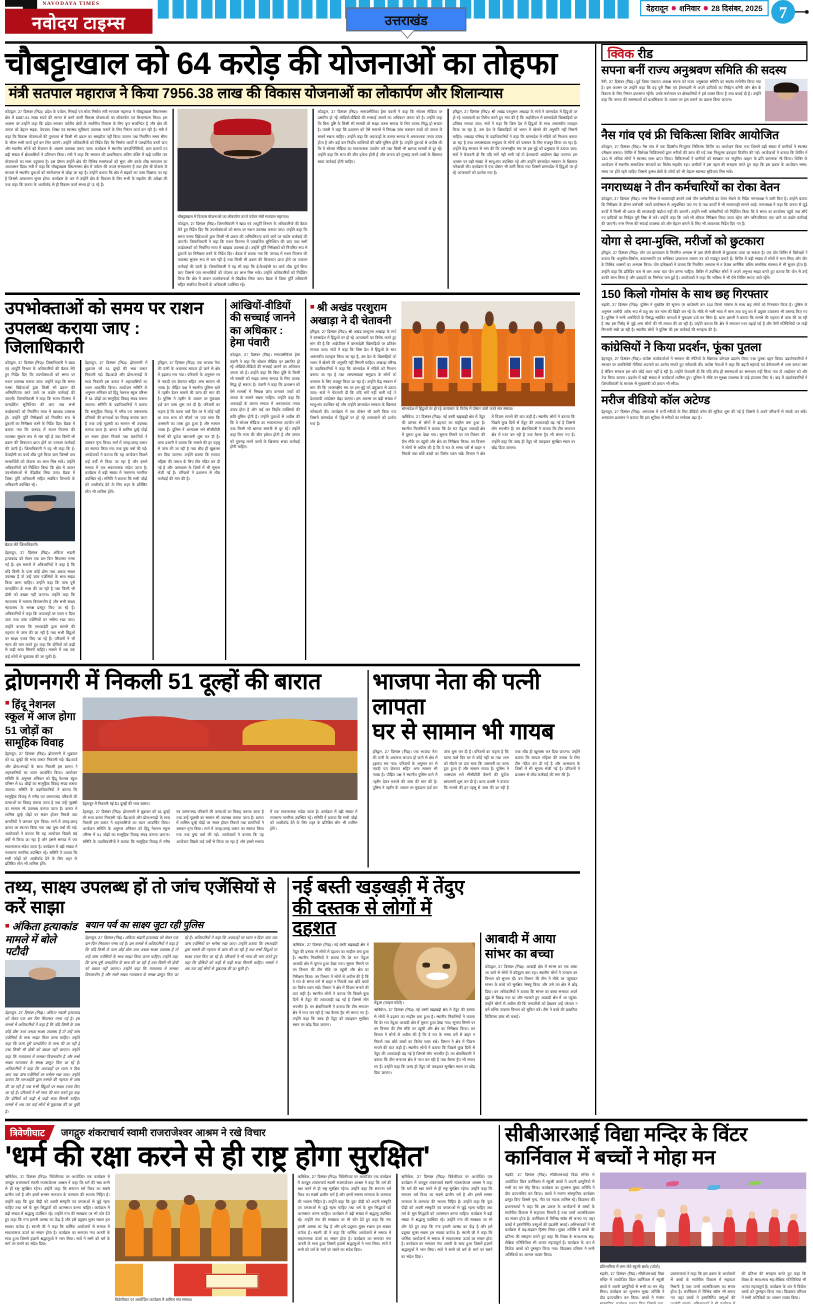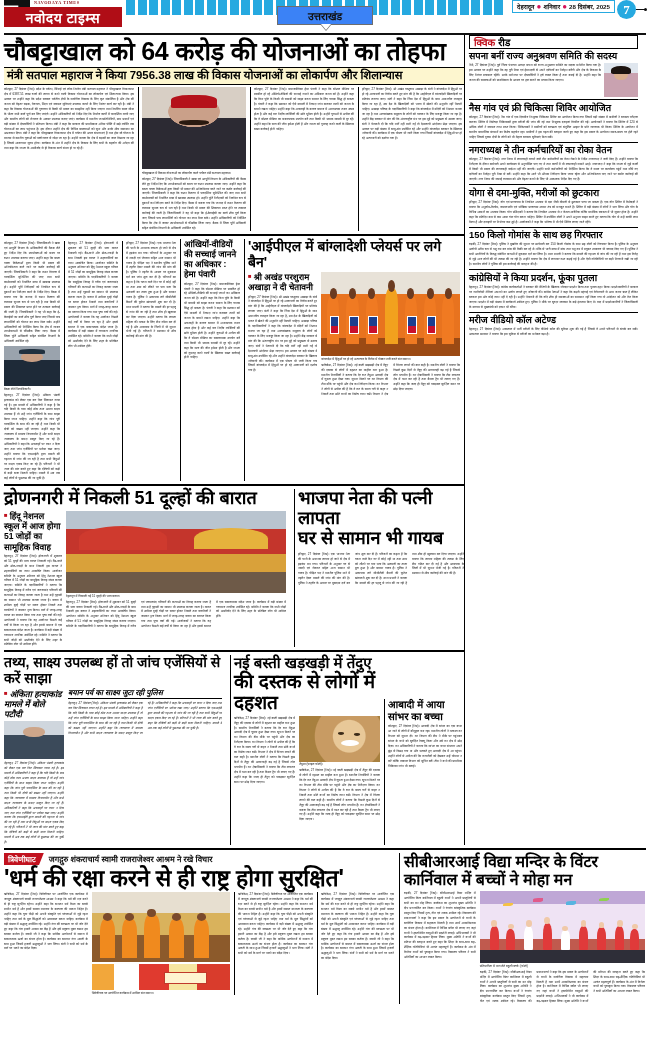--- a/index.html
+++ b/index.html
@@ -53,21 +53,21 @@
     width: 19px; height: 19px; border-radius: 50%; background: #26a9e0; color: #fff;
     font-size: 13px; font-weight: bold; display: flex; align-items: center; justify-content: center;
     font-family: "Liberation Serif", serif;
   }
   .pageno-tail { width: 10px; height: 1px; background: #111; }
   .pageno-tail::after { content:""; display:block; width:3px; height:3px; border-radius:50%; background:#111; margin-left:8px; margin-top:-1px; }
 
   .rule-dark { height: 2px; background: #111; margin: 1px 4px 0 4px; }
 
   
-  .body-grid { display: flex; padding: 0 4px; gap: 0; }
+  .body-grid { display: flex; padding: 0 4px; gap: 12px; }
   .col-main { width: 460px; }
   .col-side { width: 174px; border-left: 1px solid #000; padding-left: 4px; }
 
   
   .hl-1 {
     font-size: 25px; font-weight: bold; line-height: 1.06; color: #000;
     letter-spacing: -.2px; margin: 3px 0 2px 0;
   }
   .hl-2 { font-size: 18px; font-weight: bold; line-height: 1.1; color: #000; }
   .hl-3 { font-size: 14px; font-weight: bold; line-height: 1.12; color: #000; }
@@ -229,20 +229,21 @@
             <div class="bodytext">हरिद्वार, 27 दिसंबर (निप्र)। श्री अखंड परशुराम अखाड़ा के संतों ने बांग्लादेश में हिंदुओं पर हो रहे अत्याचारों का विरोध करते हुए मांग की है कि आईपीएल में बांग्लादेशी खिलाड़ियों पर प्रतिबंध लगाया जाए। संतों ने कहा कि जिस देश में हिंदुओं के साथ अमानवीय व्यवहार किया जा रहा है, उस देश के खिलाड़ियों को भारत में खेलने की अनुमति नहीं मिलनी चाहिए। अखाड़ा परिषद के पदाधिकारियों ने कहा कि बांग्लादेश में मंदिरों को निशाना बनाया जा रहा है तथा अल्पसंख्यक समुदाय के लोगों को पलायन के लिए मजबूर किया जा रहा है। उन्होंने केंद्र सरकार से मांग की कि अंतरराष्ट्रीय मंच पर इस मुद्दे को प्रमुखता से उठाया जाए। संतों ने चेतावनी दी कि यदि मांगें नहीं मानी गईं तो देशव्यापी आंदोलन छेड़ा जाएगा। इस अवसर पर बड़ी संख्या में साधु-संत उपस्थित रहे और उन्होंने बांग्लादेश सरकार के खिलाफ नारेबाजी की। कार्यक्रम में एक पोस्टर भी जारी किया गया जिसमें बांग्लादेश में हिंदुओं पर हो रहे अत्याचारों को दर्शाया गया है।</div>
           </div>
         </div>
       </div>
 
       <div class="hr-thin2"></div>
 
       <div style="display:flex; gap:4px;">
 
         <div style="width:172px;">
+          <div class="hl-3">उपभोक्ताओं को समय पर राशन उपलब्ध कराया जाए : जिलाधिकारी</div>
           <div style="display:flex; gap:4px; margin-top:2px;">
             <div style="width:56px;">
               <div class="bodytext">कोटद्वार, 27 दिसंबर (निप्र)। जिलाधिकारी ने खाद्य एवं आपूर्ति विभाग के अधिकारियों की बैठक लेते हुए निर्देश दिए कि उपभोक्ताओं को समय पर राशन उपलब्ध कराया जाए। उन्होंने कहा कि सस्ता गल्ला विक्रेताओं द्वारा किसी भी प्रकार की अनियमितता बरते जाने पर कठोर कार्रवाई की जाएगी। जिलाधिकारी ने कहा कि राशन वितरण में पारदर्शिता सुनिश्चित की जाए तथा सभी कार्डधारकों को निर्धारित मात्रा में खाद्यान्न उपलब्ध हो। उन्होंने पूर्ति निरीक्षकों को नियमित रूप से दुकानों का निरीक्षण करने के निर्देश दिए। बैठक में बताया गया कि जनपद में राशन वितरण की व्यवस्था सुचारु रूप से चल रही है तथा किसी भी प्रकार की शिकायत प्राप्त होने पर तत्काल कार्रवाई की जाती है। जिलाधिकारी ने यह भी कहा कि ई-केवाईसी का कार्य शीघ्र पूर्ण किया जाए जिससे पात्र लाभार्थियों को योजना का लाभ मिल सके। उन्होंने अधिकारियों को निर्देशित किया कि क्षेत्र में जाकर उपभोक्ताओं से फीडबैक लिया जाए। बैठक में जिला पूर्ति अधिकारी सहित संबंधित विभागों के अधिकारी उपस्थित रहे।</div>
               <div class="photo ph-officer" style="height:40px; margin-top:2px;"></div>
               <div class="cap">बैठक लेते जिलाधिकारी।</div>
               <div class="bodytext" style="margin-top:2px;">देहरादून, 27 दिसंबर (निप्र)। अंकिता भंडारी हत्याकांड को लेकर एक बार फिर सियासत गरमा गई है। इस मामले में अधिकारियों ने कहा है कि यदि किसी के पास कोई ठोस तथ्य अथवा साक्ष्य उपलब्ध हैं तो उन्हें जांच एजेंसियों के साथ साझा किया जाना चाहिए। उन्होंने कहा कि जांच पूरी पारदर्शिता के साथ की जा रही है तथा किसी भी दोषी को बख्शा नहीं जाएगा। उन्होंने कहा कि न्यायालय में मामला विचाराधीन है और सभी साक्ष्य न्यायालय के समक्ष प्रस्तुत किए जा रहे हैं। अधिकारियों ने कहा कि अफवाहों पर ध्यान न दिया जाए तथा जांच एजेंसियों पर भरोसा रखा जाए। उन्होंने बताया कि एसआईटी द्वारा मामले की गहनता से जांच की जा रही है तथा सभी बिंदुओं पर साक्ष्य एकत्र किए जा रहे हैं। परिजनों ने भी न्याय की मांग करते हुए कहा कि दोषियों को कड़ी से कड़ी सजा मिलनी चाहिए। मामले में अब तक कई लोगों से पूछताछ की जा चुकी है।</div>
             </div>
             <div class="vr" style="width:54px; padding-left:3px;">
               <div class="bodytext">देहरादून, 27 दिसंबर (निप्र)। द्रोणनगरी में शुक्रवार को 51 दूल्हों की भव्य बारात निकाली गई। बैंड-बाजे और ढोल-नगाड़ों के साथ निकली इस बारात ने शहरवासियों का ध्यान आकर्षित किया। आयोजन समिति के अनुसार शनिवार को हिंदू नेशनल स्कूल परिसर में 51 जोड़ों का सामूहिक विवाह संपन्न कराया जाएगा। समिति के पदाधिकारियों ने बताया कि सामूहिक विवाह में गरीब एवं जरूरतमंद परिवारों की कन्याओं का विवाह कराया जाता है तथा उन्हें गृहस्थी का सामान भी उपलब्ध कराया जाता है। बारात में शामिल दूल्हे घोड़ों पर सवार होकर निकले तथा बारातियों ने जमकर नृत्य किया। मार्ग में जगह-जगह बारात का स्वागत किया गया तथा पुष्प वर्षा की गई। आयोजकों ने बताया कि यह आयोजन पिछले कई वर्षों से किया जा रहा है और इससे समाज में एक सकारात्मक संदेश जाता है। कार्यक्रम में बड़ी संख्या में गणमान्य नागरिक उपस्थित रहे। समिति ने बताया कि सभी जोड़ों को आशीर्वाद देने के लिए शहर के प्रतिष्ठित लोग भी शामिल होंगे।</div>
             </div>
@@ -251,21 +252,20 @@
             </div>
           </div>
         </div>
 
         <div class="vr" style="width:60px; padding-left:3px;">
           <div class="hl-5">आंखियों-वीडियों की सच्चाई जानने का अधिकार : हेमा पंवारी</div>
           <div class="bodytext" style="margin-top:2px;">कोटद्वार, 27 दिसंबर (निप्र)। समाजसेविका हेमा पंवारी ने कहा कि सोशल मीडिया पर प्रसारित हो रहे ऑडियो-वीडियो की सच्चाई जानने का अधिकार जनता को है। उन्होंने कहा कि बिना पुष्टि के किसी भी सामग्री को साझा करना समाज के लिए घातक सिद्ध हो सकता है। पंवारी ने कहा कि प्रशासन को ऐसे मामलों में निष्पक्ष जांच कराकर तथ्यों को जनता के सामने रखना चाहिए। उन्होंने कहा कि अफवाहों के कारण समाज में अनावश्यक तनाव उत्पन्न होता है और कई बार निर्दोष व्यक्तियों की छवि धूमिल होती है। उन्होंने युवाओं से अपील की कि वे सोशल मीडिया का सकारात्मक उपयोग करें तथा किसी भी भ्रामक सामग्री से दूर रहें। उन्होंने कहा कि सत्य की जीत हमेशा होती है और जनता को गुमराह करने वालों के खिलाफ सख्त कार्रवाई होनी चाहिए।</div>
         </div>
 
         <div class="vr" style="width:216px; padding-left:3px;">
-          <div class="hl-3">'आईपीएल में बांग्लादेशी प्लेयर्स पर लगे बैन'</div>
           <div style="display:flex; gap:4px; margin-top:2px;">
             <div style="width:70px;">
               <div class="hl-5 bullet-red">श्री अखंड परशुराम अखाड़ा ने दी चेतावनी</div>
               <div class="bodytext" style="margin-top:2px;">हरिद्वार, 27 दिसंबर (निप्र)। श्री अखंड परशुराम अखाड़ा के संतों ने बांग्लादेश में हिंदुओं पर हो रहे अत्याचारों का विरोध करते हुए मांग की है कि आईपीएल में बांग्लादेशी खिलाड़ियों पर प्रतिबंध लगाया जाए। संतों ने कहा कि जिस देश में हिंदुओं के साथ अमानवीय व्यवहार किया जा रहा है, उस देश के खिलाड़ियों को भारत में खेलने की अनुमति नहीं मिलनी चाहिए। अखाड़ा परिषद के पदाधिकारियों ने कहा कि बांग्लादेश में मंदिरों को निशाना बनाया जा रहा है तथा अल्पसंख्यक समुदाय के लोगों को पलायन के लिए मजबूर किया जा रहा है। उन्होंने केंद्र सरकार से मांग की कि अंतरराष्ट्रीय मंच पर इस मुद्दे को प्रमुखता से उठाया जाए। संतों ने चेतावनी दी कि यदि मांगें नहीं मानी गईं तो देशव्यापी आंदोलन छेड़ा जाएगा। इस अवसर पर बड़ी संख्या में साधु-संत उपस्थित रहे और उन्होंने बांग्लादेश सरकार के खिलाफ नारेबाजी की। कार्यक्रम में एक पोस्टर भी जारी किया गया जिसमें बांग्लादेश में हिंदुओं पर हो रहे अत्याचारों को दर्शाया गया है।</div>
             </div>
             <div style="width:140px;">
               <div class="photo ph-saffron" style="height:84px;">
                 <div class="fig" style="left:4%"></div>
                   <div class="poster" style="left:6%"></div>
                 <div class="fig" style="left:18%"></div>
@@ -326,21 +326,21 @@
             </div>
             <div style="width:154px;">
               <div class="hl-4" style="font-size:7.5px; border-bottom:1px solid #000; padding-bottom:1px;">बयान पर्व का साक्ष्य जुटा रही पुलिस</div>
               <div class="bodytext cols2" style="margin-top:2px;">देहरादून, 27 दिसंबर (निप्र)। अंकिता भंडारी हत्याकांड को लेकर एक बार फिर सियासत गरमा गई है। इस मामले में अधिकारियों ने कहा है कि यदि किसी के पास कोई ठोस तथ्य अथवा साक्ष्य उपलब्ध हैं तो उन्हें जांच एजेंसियों के साथ साझा किया जाना चाहिए। उन्होंने कहा कि जांच पूरी पारदर्शिता के साथ की जा रही है तथा किसी भी दोषी को बख्शा नहीं जाएगा। उन्होंने कहा कि न्यायालय में मामला विचाराधीन है और सभी साक्ष्य न्यायालय के समक्ष प्रस्तुत किए जा रहे हैं। अधिकारियों ने कहा कि अफवाहों पर ध्यान न दिया जाए तथा जांच एजेंसियों पर भरोसा रखा जाए। उन्होंने बताया कि एसआईटी द्वारा मामले की गहनता से जांच की जा रही है तथा सभी बिंदुओं पर साक्ष्य एकत्र किए जा रहे हैं। परिजनों ने भी न्याय की मांग करते हुए कहा कि दोषियों को कड़ी से कड़ी सजा मिलनी चाहिए। मामले में अब तक कई लोगों से पूछताछ की जा चुकी है।</div>
             </div>
           </div>
         </div>
 
         <div class="vr" style="width:150px; padding-left:3px;">
           <div class="hl-2" style="font-size:15px;">नई बस्ती खड़खड़ी में तेंदुए</div>
-          <div class="hl-2" style="font-size:19px;">की दस्तक से लोगों में दहशत</div>
+          <div class="hl-2" style="font-size:15px;text-decoration:underline;">की दस्तक से लोगों में दहशत</div>
           <div style="display:flex; gap:4px; margin-top:2px;">
             <div style="width:62px;">
               <div class="bodytext">ऋषिकेश, 27 दिसंबर (निप्र)। नई बस्ती खड़खड़ी क्षेत्र में तेंदुए की दस्तक से लोगों में दहशत का माहौल बना हुआ है। स्थानीय निवासियों ने बताया कि देर रात तेंदुआ आबादी क्षेत्र में घूमता हुआ देखा गया। सूचना मिलने पर वन विभाग की टीम मौके पर पहुंची और क्षेत्र का निरीक्षण किया। वन विभाग ने लोगों से अपील की है कि वे रात के समय घरों से बाहर न निकलें तथा छोटे बच्चों का विशेष ध्यान रखें। विभाग ने क्षेत्र में पिंजरा लगाने की बात कही है। स्थानीय लोगों ने बताया कि पिछले कुछ दिनों से तेंदुए की आवाजाही बढ़ गई है जिससे लोग भयभीत हैं। वन क्षेत्राधिकारी ने बताया कि टीम लगातार क्षेत्र में गश्त कर रही है तथा कैमरा ट्रैप भी लगाए गए हैं। उन्होंने कहा कि जल्द ही तेंदुए को पकड़कर सुरक्षित स्थान पर छोड़ दिया जाएगा।</div>
             </div>
             <div style="width:82px;">
               <div class="photo ph-leopard" style="height:46px;"></div>
               <div class="cap">तेंदुआ (फाइल फोटो)।</div>
               <div class="bodytext" style="margin-top:2px;">ऋषिकेश, 27 दिसंबर (निप्र)। नई बस्ती खड़खड़ी क्षेत्र में तेंदुए की दस्तक से लोगों में दहशत का माहौल बना हुआ है। स्थानीय निवासियों ने बताया कि देर रात तेंदुआ आबादी क्षेत्र में घूमता हुआ देखा गया। सूचना मिलने पर वन विभाग की टीम मौके पर पहुंची और क्षेत्र का निरीक्षण किया। वन विभाग ने लोगों से अपील की है कि वे रात के समय घरों से बाहर न निकलें तथा छोटे बच्चों का विशेष ध्यान रखें। विभाग ने क्षेत्र में पिंजरा लगाने की बात कही है। स्थानीय लोगों ने बताया कि पिछले कुछ दिनों से तेंदुए की आवाजाही बढ़ गई है जिससे लोग भयभीत हैं। वन क्षेत्राधिकारी ने बताया कि टीम लगातार क्षेत्र में गश्त कर रही है तथा कैमरा ट्रैप भी लगाए गए हैं। उन्होंने कहा कि जल्द ही तेंदुए को पकड़कर सुरक्षित स्थान पर छोड़ दिया जाएगा।</div>
             </div>
           </div>

